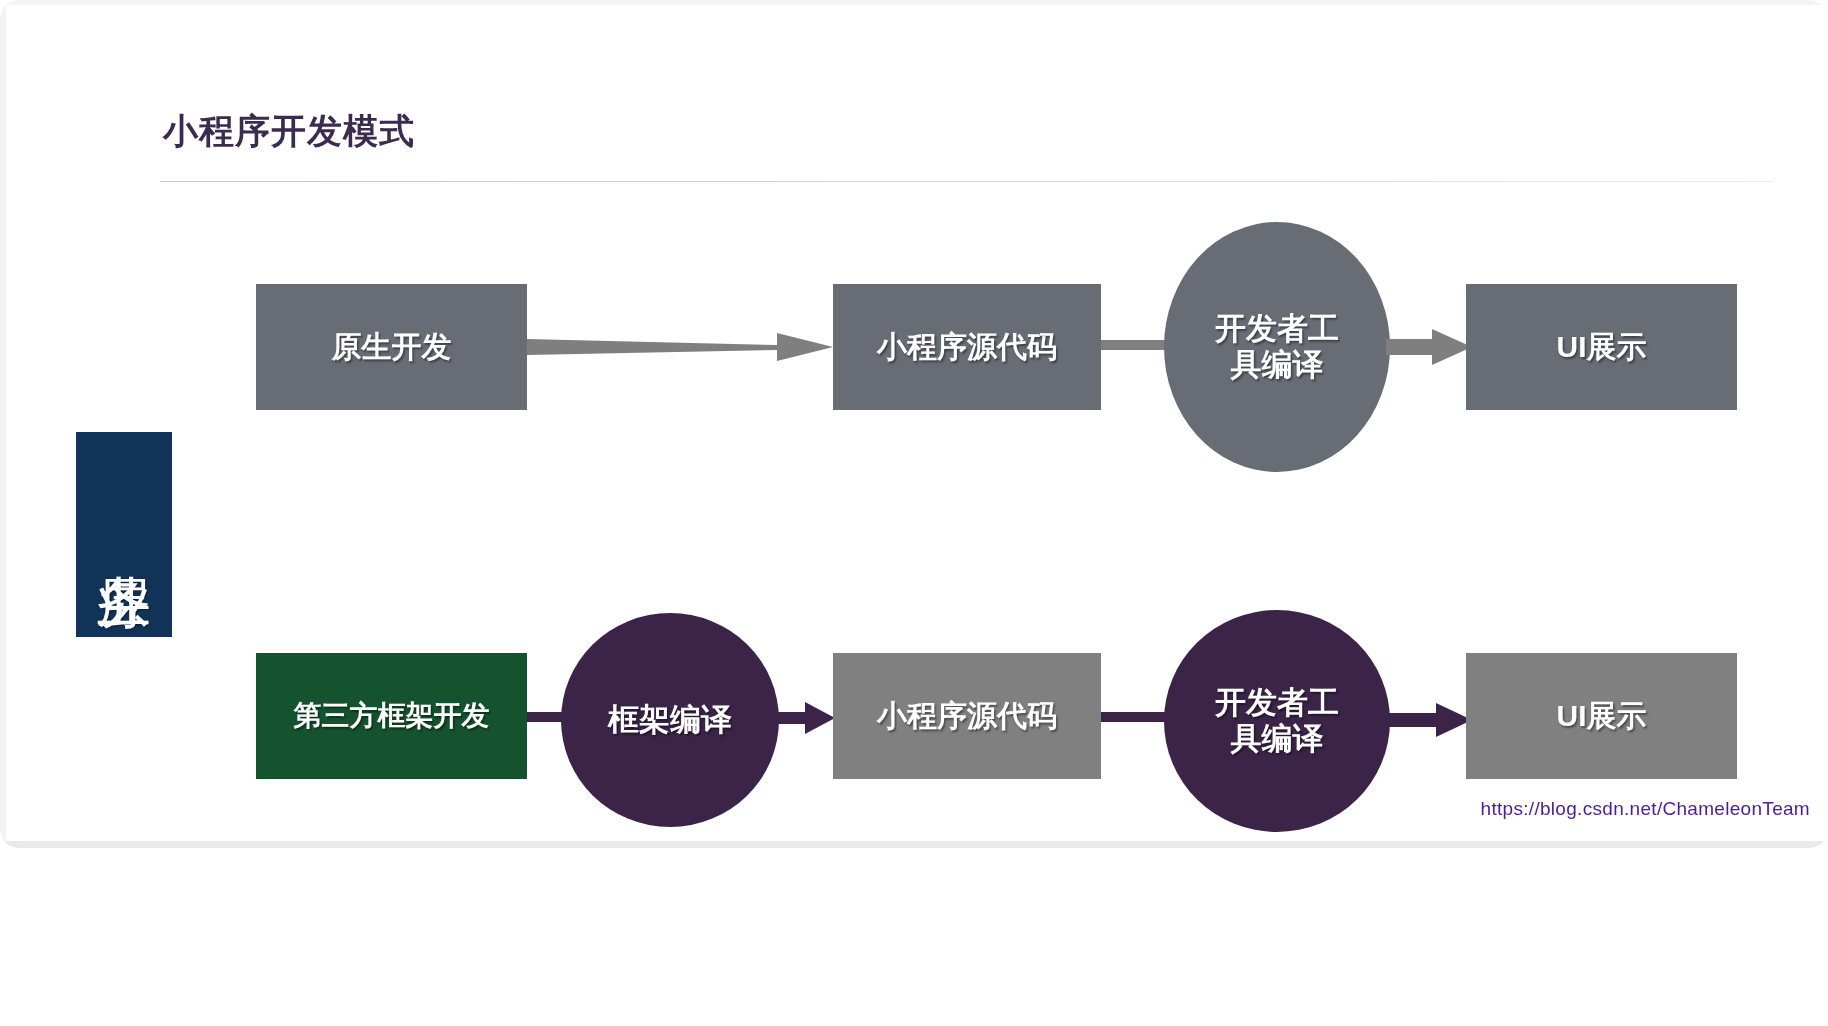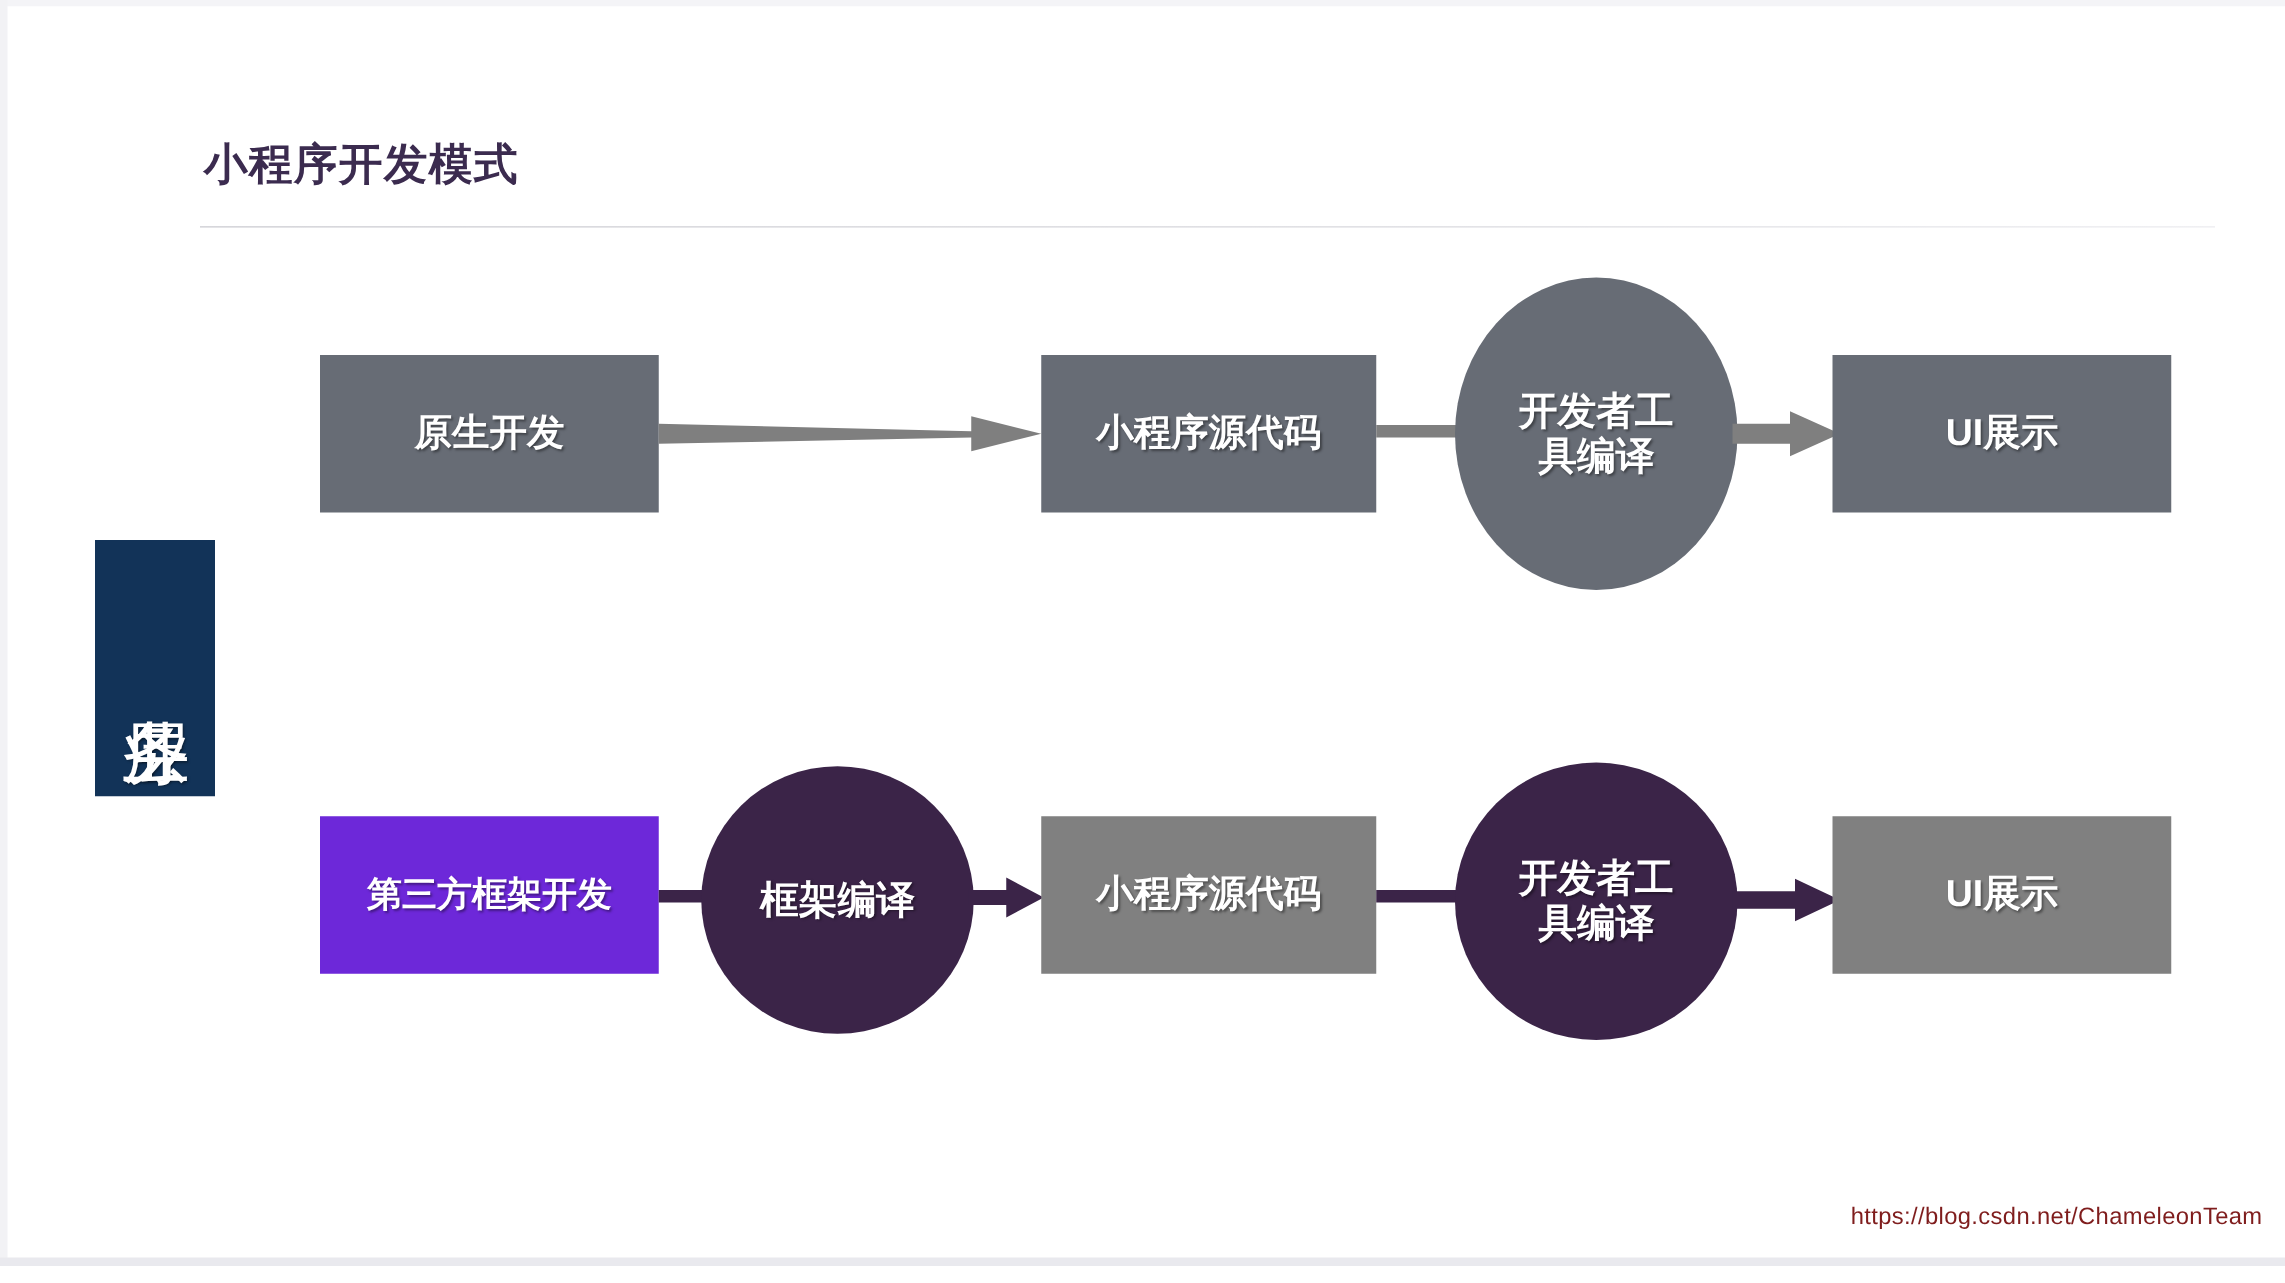--- a/index.html
+++ b/index.html
@@ -7,23 +7,24 @@
     margin: 0;
     padding: 0;
     background: #ffffff;
   }
   body {
     font-family: "Liberation Sans", "DejaVu Sans", sans-serif;
   }
   #slide {
     position: relative;
     width: 1828px;
-    height: 1013px;
+    height: 848px;
     background: #ffffff;
     overflow: hidden;
+    border-radius: 19px;
   }
 
   
   #title {
     position: absolute;
     left: 163px;
     top: 108px;
     font-size: 35px;
     font-weight: bold;
     color: #3B2B4F;
@@ -87,21 +88,21 @@
     display: block;
   }
   .arrow svg { display: block; overflow: visible; }
 
   
   #watermark {
     position: absolute;
     right: 18px;
     bottom: 28px;
     font-size: 19px;
-    color: #7f1d1d;
+    color: #4c1d95;
     letter-spacing: 0.3px;
     white-space: nowrap;
     margin-top: 12px;
   }
   #bottom-edge {
     position: absolute;
     left: 0;
     bottom: 0;
     width: 1828px;
     height: 7px;
@@ -167,21 +168,21 @@
   <div class="arrow" style="left:1386px; top:325px; width:86px; height:44px;">
     <svg width="86" height="44" viewBox="0 0 86 44">
       <path d="M0 14 L46 14 L46 4 L86 22 L46 40 L46 30 L0 30 Z" fill="#7F7F7F"></path>
     </svg>
   </div>
 
   <div class="node rect" style="left:1466px; top:284px; width:271px; height:126px; background:#676C75; font-size:30px;">
     <span class="lbl">UI展示</span>
   </div>
 
-  <div class="node rect" style="left:256px; top:653px; width:271px; height:126px; background:#6d28d9; font-size:28px;">
+  <div class="node rect" style="left:256px; top:653px; width:271px; height:126px; background:#14532d; font-size:28px;">
     <span class="lbl">第三方框架开发</span>
   </div>
 
   <div class="arrow" style="left:527px; top:708px; width:40px; height:18px;">
     <svg width="40" height="18" viewBox="0 0 40 18">
       <rect x="0" y="4" width="40" height="10" fill="#3B2448"></rect>
     </svg>
   </div>
 
   <div class="node ellipse" style="left:561px; top:613px; width:218px; height:214px; background:#3B2448; font-size:31px;text-align:right;">

